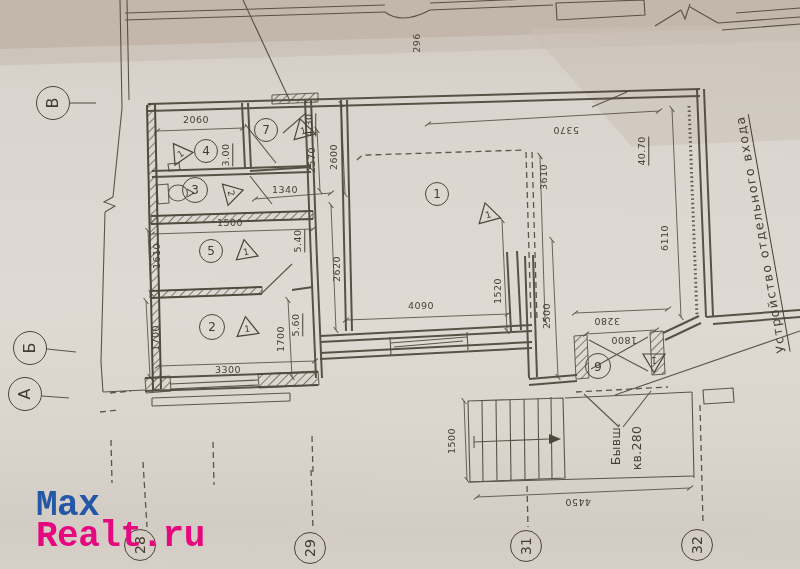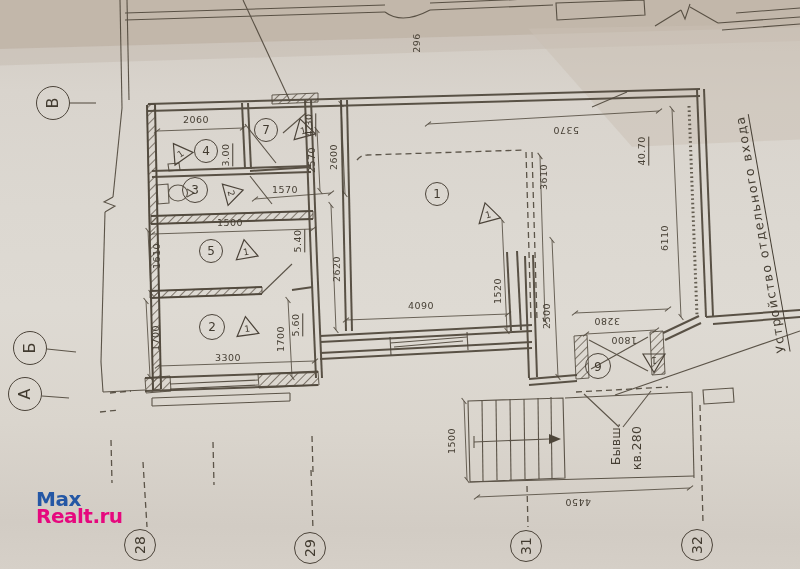--- a/index.html
+++ b/index.html
@@ -17,21 +17,21 @@
   .dim{font-size:9.5px;letter-spacing:.4px;}
   .note{font-size:12.5px;letter-spacing:.3px;}
   .big-note{font-size:12.5px;letter-spacing:1.6px;}
   .u{border-bottom:1px solid #453e33;padding-bottom:1px;}
   .circ{position:absolute;border:1.2px solid #4c443a;border-radius:50%;
         display:flex;align-items:center;justify-content:center;
         color:#423b30;background:transparent;box-sizing:border-box;
         transform:translate(-50%,-50%) rotate(var(--r,0deg));line-height:1;}
   .tri{position:absolute;transform:translate(-50%,-50%) rotate(var(--r,0deg));}
   .wm{position:absolute;left:36px;top:491px;line-height:.86;font-weight:700;
-      font-size:20px;letter-spacing:-.5px;}
+      font-size:36px;letter-spacing:-.5px;font-family:Liberation Mono, monospace;}
   .wm span{display:block;}
 </style>
 </head>
 <body>
 
 <div id="photo">
   <div class="band band1"></div>
   <div class="band band1b"></div>
   <div class="band band2"></div>
 
@@ -205,27 +205,27 @@
         <path d="M477,497 L690,488"></path>
     </g>
   </svg>
 
   <div id="labels">
       <span class="lbl dim" style="left: 196px; top: 120px; --r: 0deg;">2060</span>
       <span class="lbl dim" style="left: 312px; top: 160px; --r: -90deg;">2570</span>
       <span class="lbl dim" style="left: 334px; top: 157px; --r: -90deg;">2600</span>
       <span class="lbl dim u" style="left: 227px; top: 155px; --r: -90deg;">3.00</span>
       <span class="lbl dim u" style="left: 310px; top: 125px; --r: -90deg;">4.30</span>
-      <span class="lbl dim" style="left: 285px; top: 190px; --r: 0deg;">1570</span>
+      <span class="lbl dim" style="left: 285px; top: 190px; --r: 0deg;">1340</span>
       <span class="lbl dim" style="left: 230px; top: 223px; --r: 0deg;">1500</span>
       <span class="lbl dim" style="left: 157px; top: 256px; --r: -90deg;">1610</span>
       <span class="lbl dim u" style="left: 299px; top: 241px; --r: -90deg;">5.40</span>
       <span class="lbl dim u" style="left: 297px; top: 325px; --r: -90deg;">5.60</span>
       <span class="lbl dim" style="left: 156px; top: 338px; --r: -90deg;">1700</span>
-      <span class="lbl dim" style="left: 228px; top: 358px; --r: 0deg;">3300</span>
+      <span class="lbl dim" style="left: 228px; top: 370px; --r: 0deg;">3300</span>
       <span class="lbl dim" style="left: 281px; top: 339px; --r: -90deg;">1700</span>
       <span class="lbl dim" style="left: 337px; top: 269px; --r: -90deg;">2620</span>
       <span class="lbl dim" style="left: 421px; top: 306px; --r: 0deg;">4090</span>
       <span class="lbl dim" style="left: 498px; top: 291px; --r: -90deg;">1520</span>
       <span class="lbl dim" style="left: 547px; top: 316px; --r: -90deg;">2500</span>
       <span class="lbl dim" style="left: 607px; top: 321px; --r: 180deg;">3280</span>
       <span class="lbl dim" style="left: 624px; top: 340px; --r: 180deg;">1800</span>
       <span class="lbl dim" style="left: 566px; top: 130px; --r: 180deg;">5370</span>
       <span class="lbl dim" style="left: 544px; top: 177px; --r: -90deg;">3610</span>
       <span class="lbl dim" style="left: 665px; top: 238px; --r: -90deg;">6110</span>

